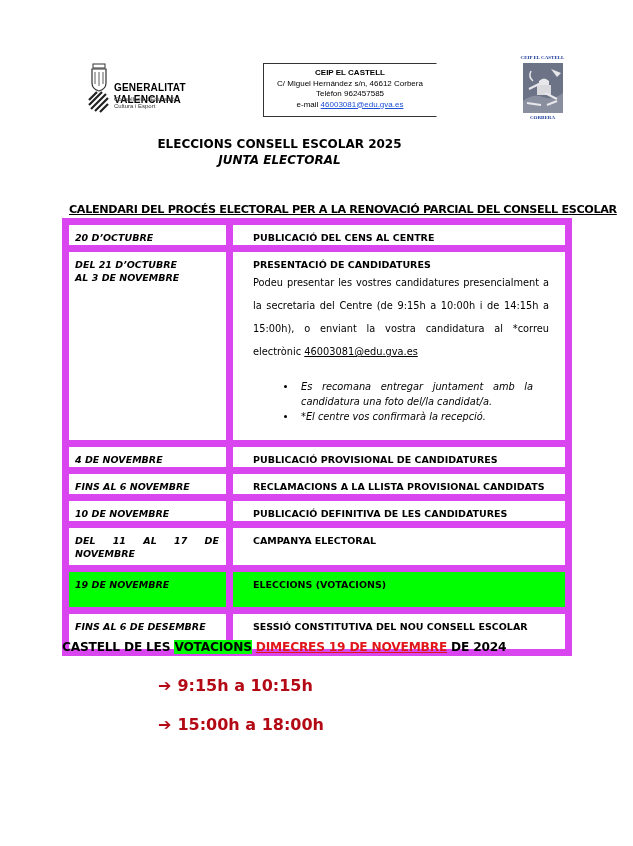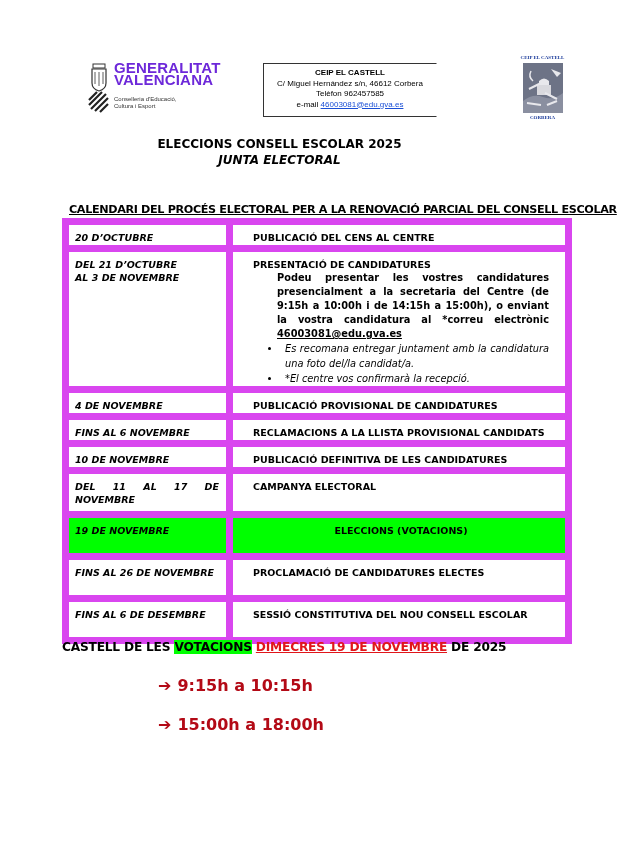--- a/index.html
+++ b/index.html
@@ -3,21 +3,21 @@
   <meta charset="utf-8">
   <style>
     html, body { margin: 0; padding: 0; background: #ffffff; }
     body {
       width: 633px; height: 846px; position: relative; overflow: hidden;
       font-family: "Liberation Sans", sans-serif; color: #000;
     }
     
     .gva-logo { position: absolute; left: 88px; top: 62px; width: 110px; height: 52px; }
     .gva-emblem { position: absolute; left: 0; top: 0; width: 22px; height: 52px; }
-    .gva-name { position: absolute; left: 26px; top: 0; font-size: 15px; line-height: 12px; font-weight: bold; letter-spacing: 0.2px; color: #6d28d9; }
+    .gva-name { position: absolute; left: 26px; top: 20px; font-size: 10px; line-height: 12px; font-weight: bold; letter-spacing: 0.2px; color: #000000; }
     .gva-sub { position: absolute; left: 26px; top: 34px; font-size: 6px; line-height: 7px; color: #333; }
 
     .school-box {
       position: absolute; left: 263px; top: 63px; width: 174px; height: 54px;
       border: 1px solid #333; box-sizing: border-box; border-right-color: #fff;
       text-align: center; font-size: 8px; line-height: 10.5px; padding-top: 4px;
     }
     .school-box .name { font-weight: bold; }
     .school-box a { color: #1a4fd6; text-decoration: underline; }
 
@@ -41,24 +41,24 @@
     .cal-table {
       position: absolute; left: 62px; top: 218px; width: 510px;
       border-collapse: collapse; font-family: "DejaVu Sans", sans-serif;
     }
     .cal-table td {
       border: 7px solid #d946ef; vertical-align: top; padding: 6px 7px 0 7px;
       font-size: 9.5px; line-height: 13px; box-sizing: border-box;
     }
     .cal-table td.date { width: 164px; font-weight: bold; font-style: italic; text-align: justify; text-align-last: left; padding-left: 6px; }
     .cal-table td.event { font-weight: bold; padding-left: 20px; padding-right: 16px; }
-    .cal-table tr.green td { background: #00ff00; text-align: center; }
-    .cal-table .desc { font-weight: bold; text-align: justify; font-size: 9.8px; line-height: 14px; margin-left: 24px; }
+    .cal-table tr.green td { background: #00ff00; }
+    .cal-table .desc { font-weight: normal; text-align: justify; font-size: 9.8px; line-height: 23px; }
     .cal-table .desc a { color: #000; text-decoration: underline; }
-    .cal-table ul { margin: 0; padding-left: 28px; font-weight: normal; font-style: italic; font-size: 9.8px; line-height: 15px; list-style: disc; }
+    .cal-table ul { margin: 16px; padding-left: 28px; font-weight: normal; font-style: italic; font-size: 9.8px; line-height: 15px; list-style: disc; }
     .cal-table ul li { text-align: justify; padding-left: 4px; }
 
     
     .vote-head {
       position: absolute; left: 62px; top: 640px; font-family: "DejaVu Sans", sans-serif;
       font-size: 12.2px; font-weight: bold; white-space: nowrap; letter-spacing: -0.2px;
     }
     .vote-head .hl { background: #00ff00; margin-top: 31px; }
     .vote-head .red { color: #e0161b; text-decoration: underline; }
     .slot {
@@ -157,32 +157,28 @@
   </tr>
   <tr style="height:44px">
     <td class="date">DEL 11 AL 17 DE NOVEMBRE</td>
     <td class="event">CAMPANYA ELECTORAL</td>
   </tr>
   <tr class="green" style="height:42px">
     <td class="date">19 DE NOVEMBRE</td>
     <td class="event">ELECCIONS (VOTACIONS)</td>
   </tr>
   <tr style="height:42px">
-    <td class="date">FINS AL 26 DE NOVEMBRE</td>
-    <td class="event">PROCLAMACIÓ DE CANDIDATURES ELECTES</td>
-  </tr>
-  <tr style="height:42px">
     <td class="date">FINS AL 6 DE DESEMBRE</td>
     <td class="event">SESSIÓ CONSTITUTIVA DEL NOU CONSELL ESCOLAR</td>
   </tr>
 </tbody>
   </table>
 
 <div class="vote-head">
-  <span style="white-space:pre">CASTELL DE LES </span><span class="hl">VOTACIONS</span> <span class="red">DIMECRES 19 DE NOVEMBRE</span><span style="white-space:pre"> DE 2025</span>
+  <span style="white-space:pre">CASTELL DE LES </span><span class="hl">VOTACIONS</span> <span class="red">DIMECRES 19 DE NOVEMBRE</span><span style="white-space:pre"> DE 2024</span>
 </div>
 
 <div class="slot" style="top:676px">
   <span class="arrow">➔</span><span>9:15h a 10:15h</span>
 </div>
 <div class="slot" style="top:715px">
   <span class="arrow">➔</span><span>15:00h a 18:00h</span>
 </div>
 
 </body></html>

